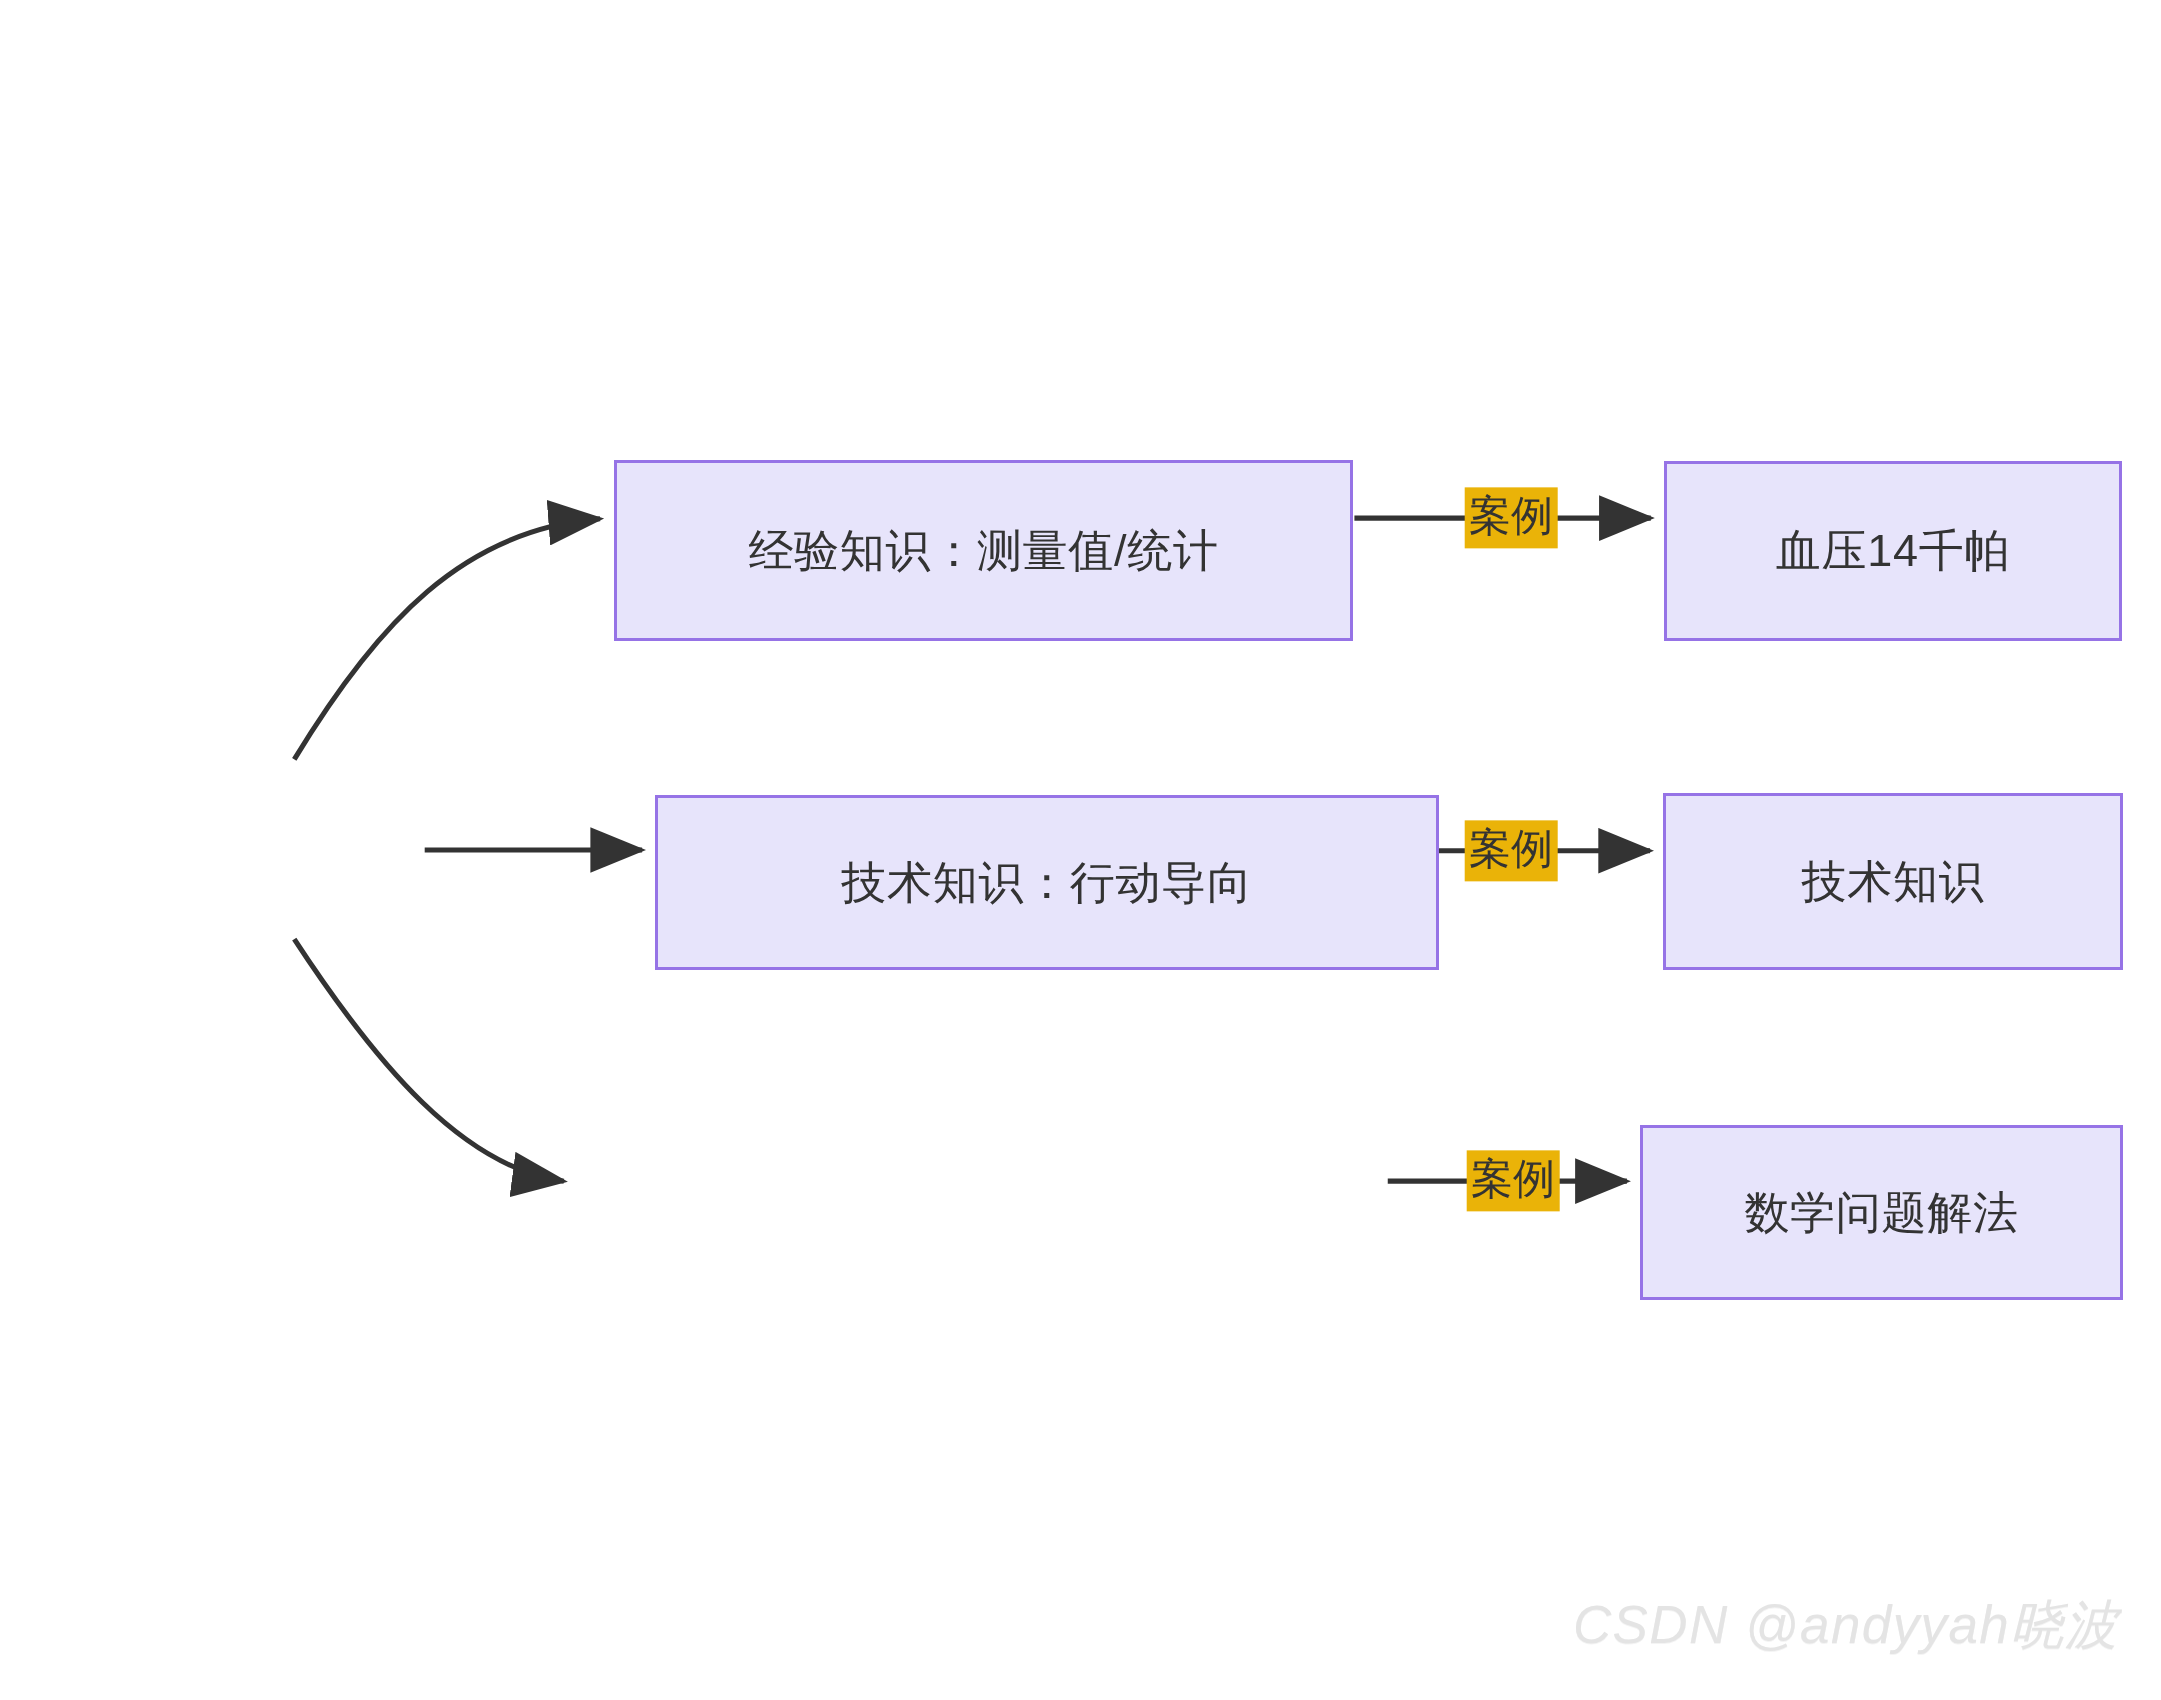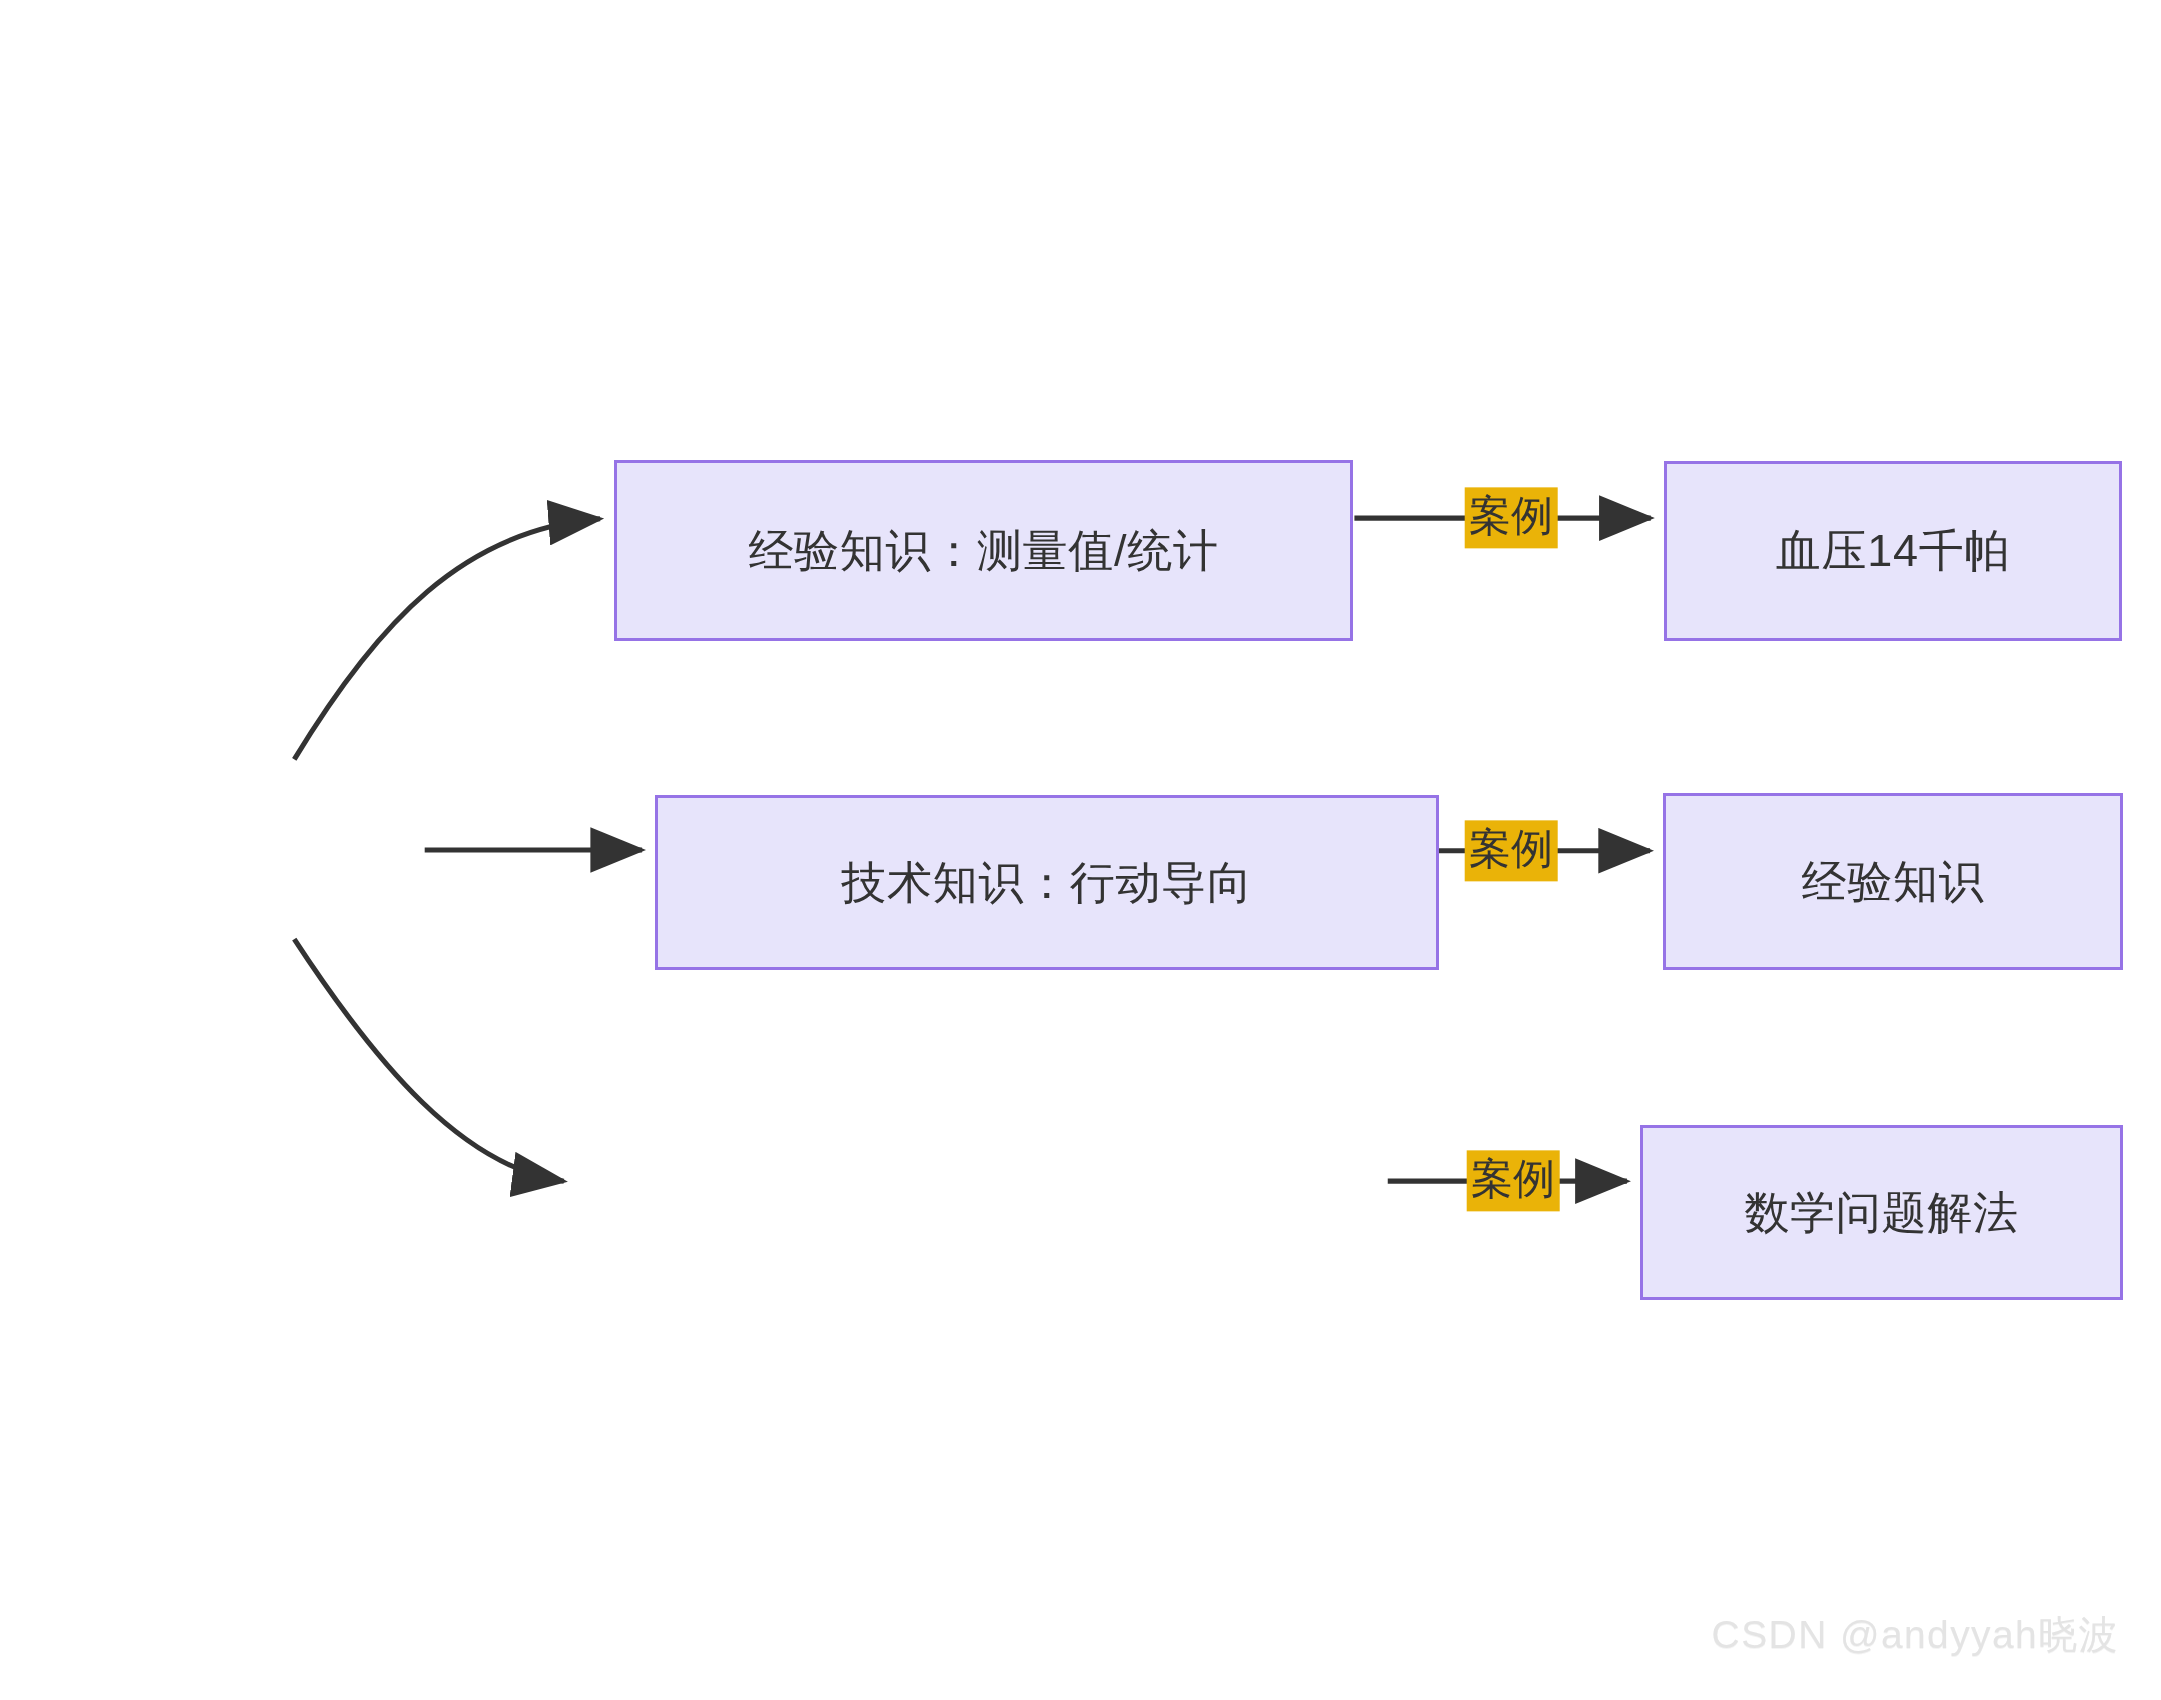--- a/index.html
+++ b/index.html
@@ -61,24 +61,25 @@
   }
   .edge-label-1 { left: 1511px; top: 518px;  }
   .edge-label-2 { left: 1511px; top: 851px; }
   .edge-label-3 { left: 1513px; top: 1181px; }
 
   .watermark {
     position: absolute;
     right: 42px;
     bottom: 38px;
     color: #e4e4e4;
-    font-size: 39px;
+    font-size: 53px;
     letter-spacing: 1.4px;
     white-space: nowrap;
     text-shadow: 0 0.7px 0 #f4f4f4;
+    font-style: italic;
   }
 </style>
 </head>
 <body>
 
 <div id="canvas">
 
   <svg id="edges" viewBox="0 0 2982 2346" xmlns="http://www.w3.org/2000/svg">
     <defs>
       <marker id="arrowhead" markerWidth="11" markerHeight="9" refX="10.2" refY="4.5" orient="auto" markerUnits="strokeWidth">
@@ -107,21 +108,21 @@
   <div class="node node-technical">
     <span>技术知识：行动导向</span>
   </div>
 
 
   <div class="node node-bp">
     <span>血压14千帕</span>
   </div>
 
   <div class="node node-pie">
-    <span>经验知识</span>
+    <span>技术知识</span>
   </div>
 
   <div class="node node-math">
     <span>数学问题解法</span>
   </div>
 
   <div class="edge-label edge-label-1">案例</div>
   <div class="edge-label edge-label-2">案例</div>
   <div class="edge-label edge-label-3">案例</div>
 

